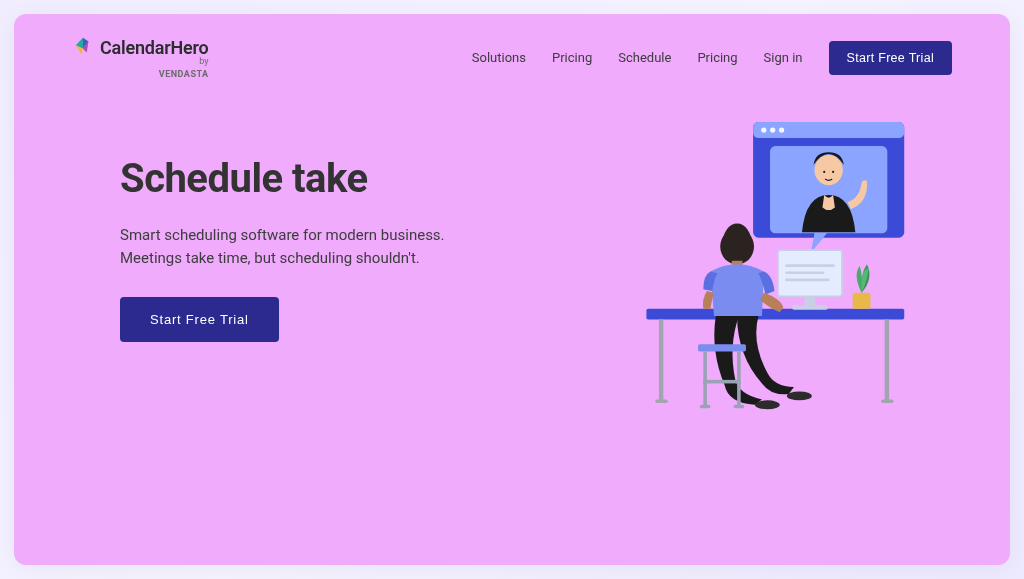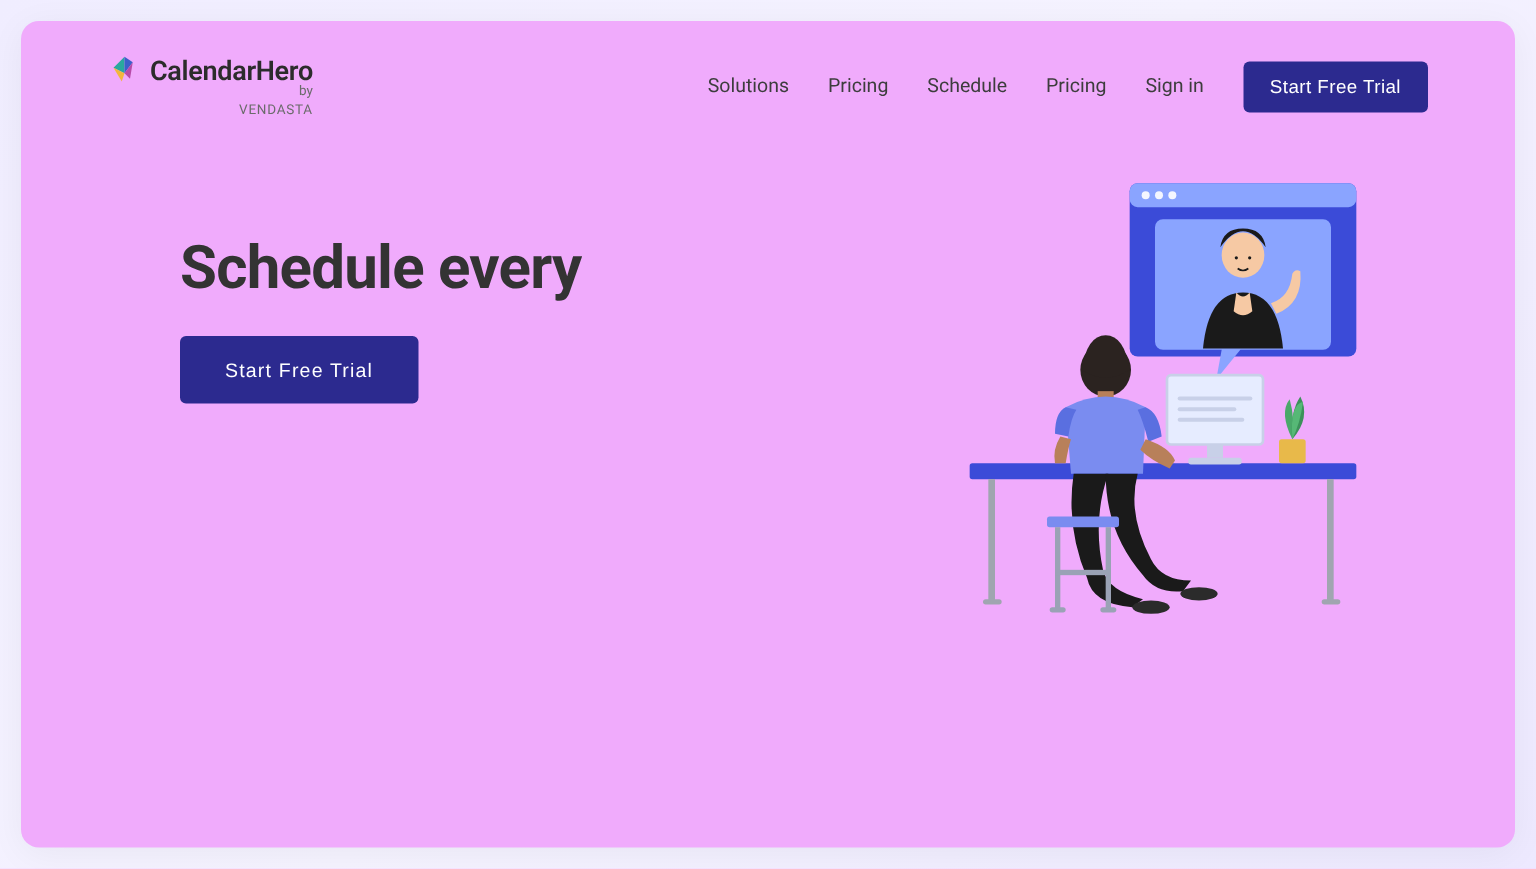--- a/index.html
+++ b/index.html
@@ -141,39 +141,40 @@
             <path d="M12 2 L4 10 L12 14 Z" fill="#29a89e"></path>
             <path d="M12 2 L18 6 L12 14 Z" fill="#3b5fc9"></path>
             <path d="M4 10 L10 20 L12 14 Z" fill="#f2b63d"></path>
             <path d="M12 14 L18 6 L16 18 Z" fill="#b74aa8"></path>
           </svg>
         </span>
         <span class="logo-text">CalendarHero</span>
       </div>
       <span class="logo-byline">
         <span>by</span>
-        <span style="font-weight:400;letter-spacing:0.5px;">VENDASTA</span>
+        <span style="font-weight:700;letter-spacing:0.5px;">VENDASTA</span>
       </span>
     </div>
 
     <nav class="nav">
       <a class="nav-link">Solutions</a>
       <a class="nav-link">Pricing</a>
       <a class="nav-link">Schedule</a>
       <a class="nav-link">Pricing</a>
       <a class="nav-link">Sign in</a>
       <button class="btn-primary">Start Free Trial</button>
     </nav>
   </header>
 
   <section class="hero">
     <div class="hero-text">
       <h1 class="hero-title">
-        <span>Schedule every</span><br>
+        <span>Schedule take</span><br>
       </h1>
+      <p class="hero-desc">Smart scheduling software for modern business. Meetings take time, but scheduling shouldn't.</p>
       <button class="hero-cta">Start Free Trial</button>
     </div>
 
     <div class="hero-illustration">
       <svg viewBox="0 0 360 360">
 
         <rect x="170" y="8" width="170" height="130" rx="6" fill="#3b4bd8"></rect>
         <rect x="170" y="8" width="170" height="18" rx="6" fill="#8aa4ff"></rect>
         <circle cx="182" cy="17" r="3" fill="#ffffff" opacity="0.9"></circle>
         <circle cx="192" cy="17" r="3" fill="#ffffff" opacity="0.9"></circle>

